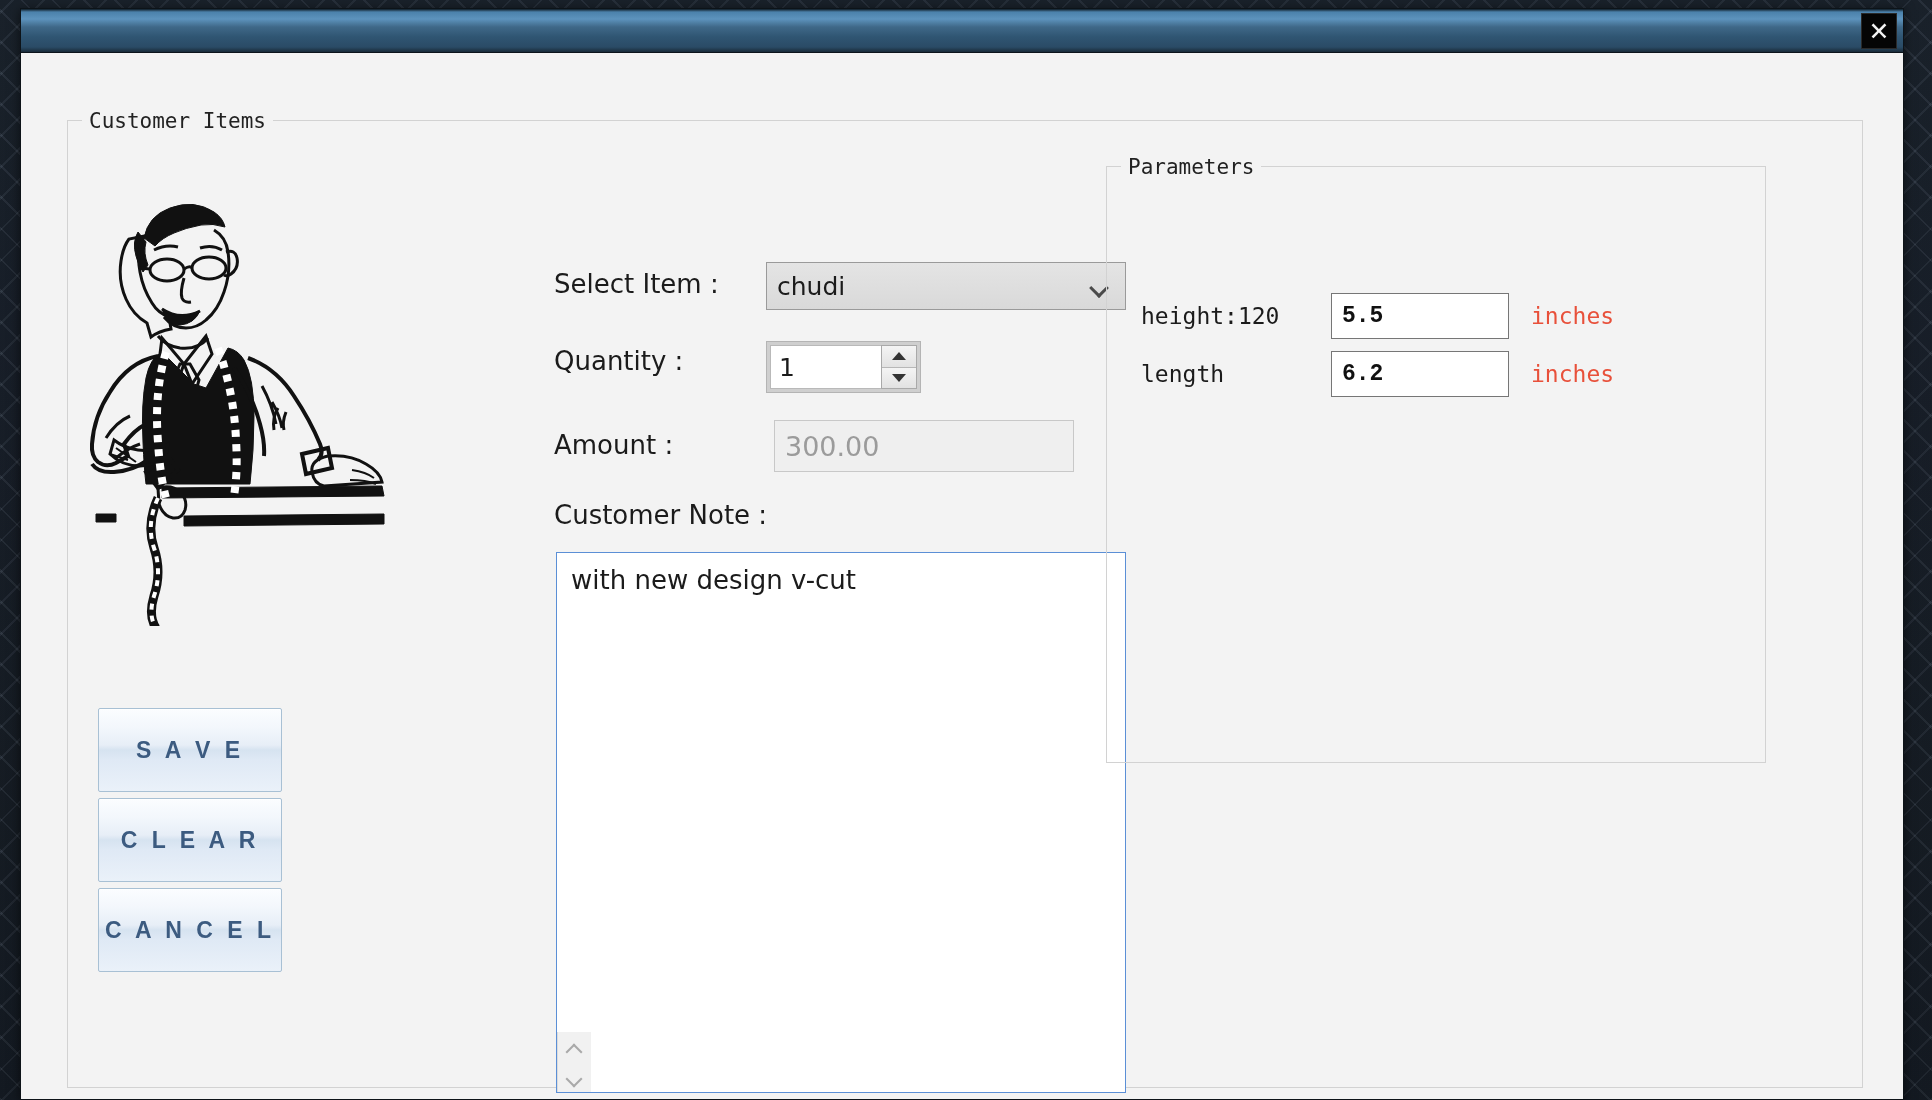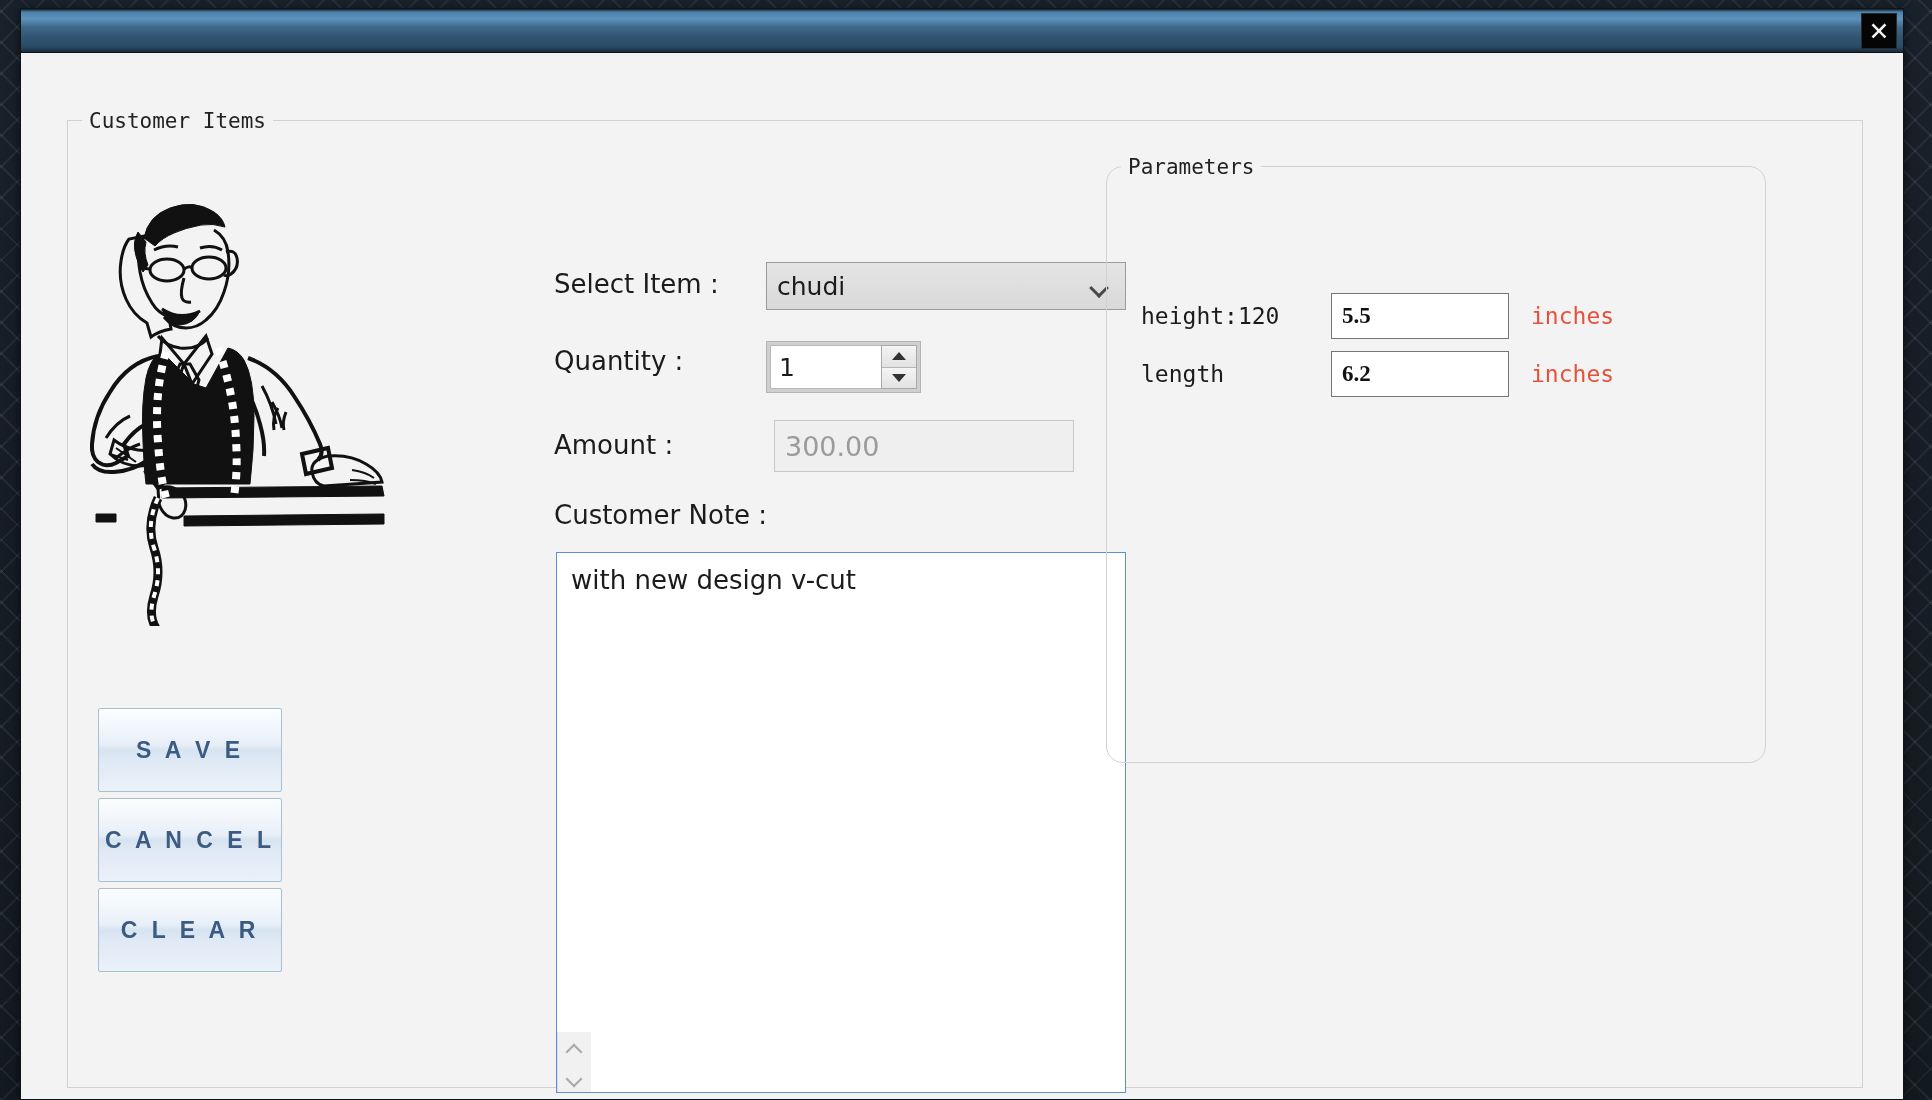--- a/index.html
+++ b/index.html
@@ -80,21 +80,21 @@
     color: #222;
     white-space: nowrap;
   }
 
   #customer-items-group {
     left: 46px; top: 67px;
     width: 1796px; height: 968px;
   }
   #parameters-group {
     left: 1085px; top: 113px;
-    width: 660px; height: 597px; border-radius: 17px;
+    width: 660px; height: 597px;
   }
 
   
   #welcome-text {
     position: absolute;
     left: 46px; top: 55px;
     font-family: "DejaVu Sans Mono", monospace;
     font-size: 22px;
     color: #1c1c1c;
     white-space: nowrap;
@@ -288,21 +288,21 @@
     font-size: 23px;
     color: #1b1b1b;
     white-space: nowrap;
   }
   .param-input {
     width: 178px; height: 46px;
     background: #ffffff;
     border: 1px solid #767676;
     display: flex; align-items: center;
     padding-left: 10px;
-    font-family: Liberation Serif, serif;
+    font-family: Liberation Mono, monospace;
     font-size: 23px;
     font-weight: bold;
     color: #111;
   }
   .param-unit {
     margin-left: 22px;
     font-family: "DejaVu Sans Mono", monospace;
     font-size: 23px;
     color: #e8503a;
     white-space: nowrap;
@@ -388,22 +388,22 @@
           <path d="M100 166 q-12 40 -8 90 q2 34 8 56" fill="none" stroke="#111" stroke-width="10" stroke-dasharray="0" opacity="0"></path>
           <path d="M152 162 q16 44 18 92 q2 32 -2 56" fill="none" stroke="#fff" stroke-width="8" stroke-dasharray="7 7"></path>
 
           <path d="M92 312 q-12 26 -4 50 q8 24 0 48 q-6 20 2 32" fill="none" stroke="#111" stroke-width="9"></path>
           <path d="M92 312 q-12 26 -4 50 q8 24 0 48 q-6 20 2 32" fill="none" stroke="#fff" stroke-width="4" stroke-dasharray="6 6"></path>
         </g>
       </svg>
 
       <div id="button-stack">
         <div class="action-button">S A V E</div>
+        <div class="action-button">C L E A R</div>
         <div class="action-button">C A N C E L</div>
-        <div class="action-button">C L E A R</div>
       </div>
 
       <div class="form-label" id="label-select-item">Select Item :</div>
       <div id="select-item-combo">
         <span id="select-item-value">chudi</span>
         <span class="chevron-down"></span>
       </div>
 
       <div class="form-label" id="label-quantity">Quantity :</div>
       <div id="quantity-spinner">

